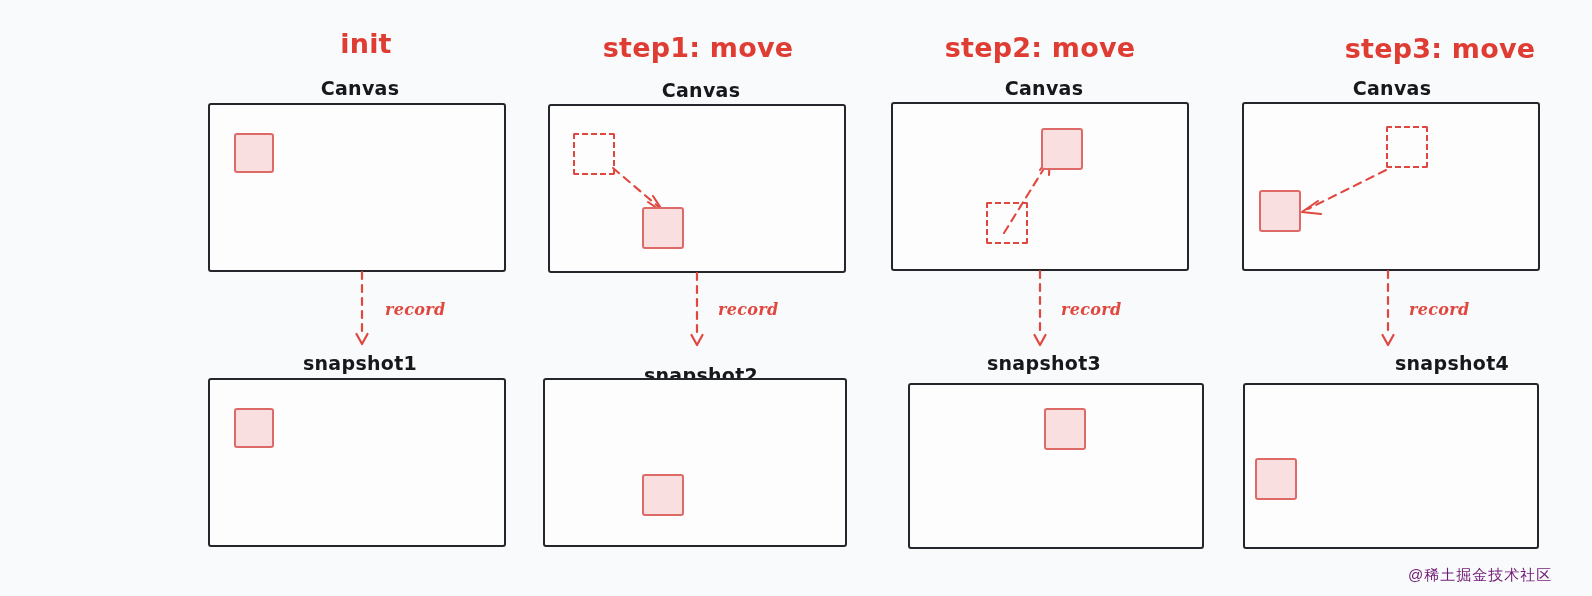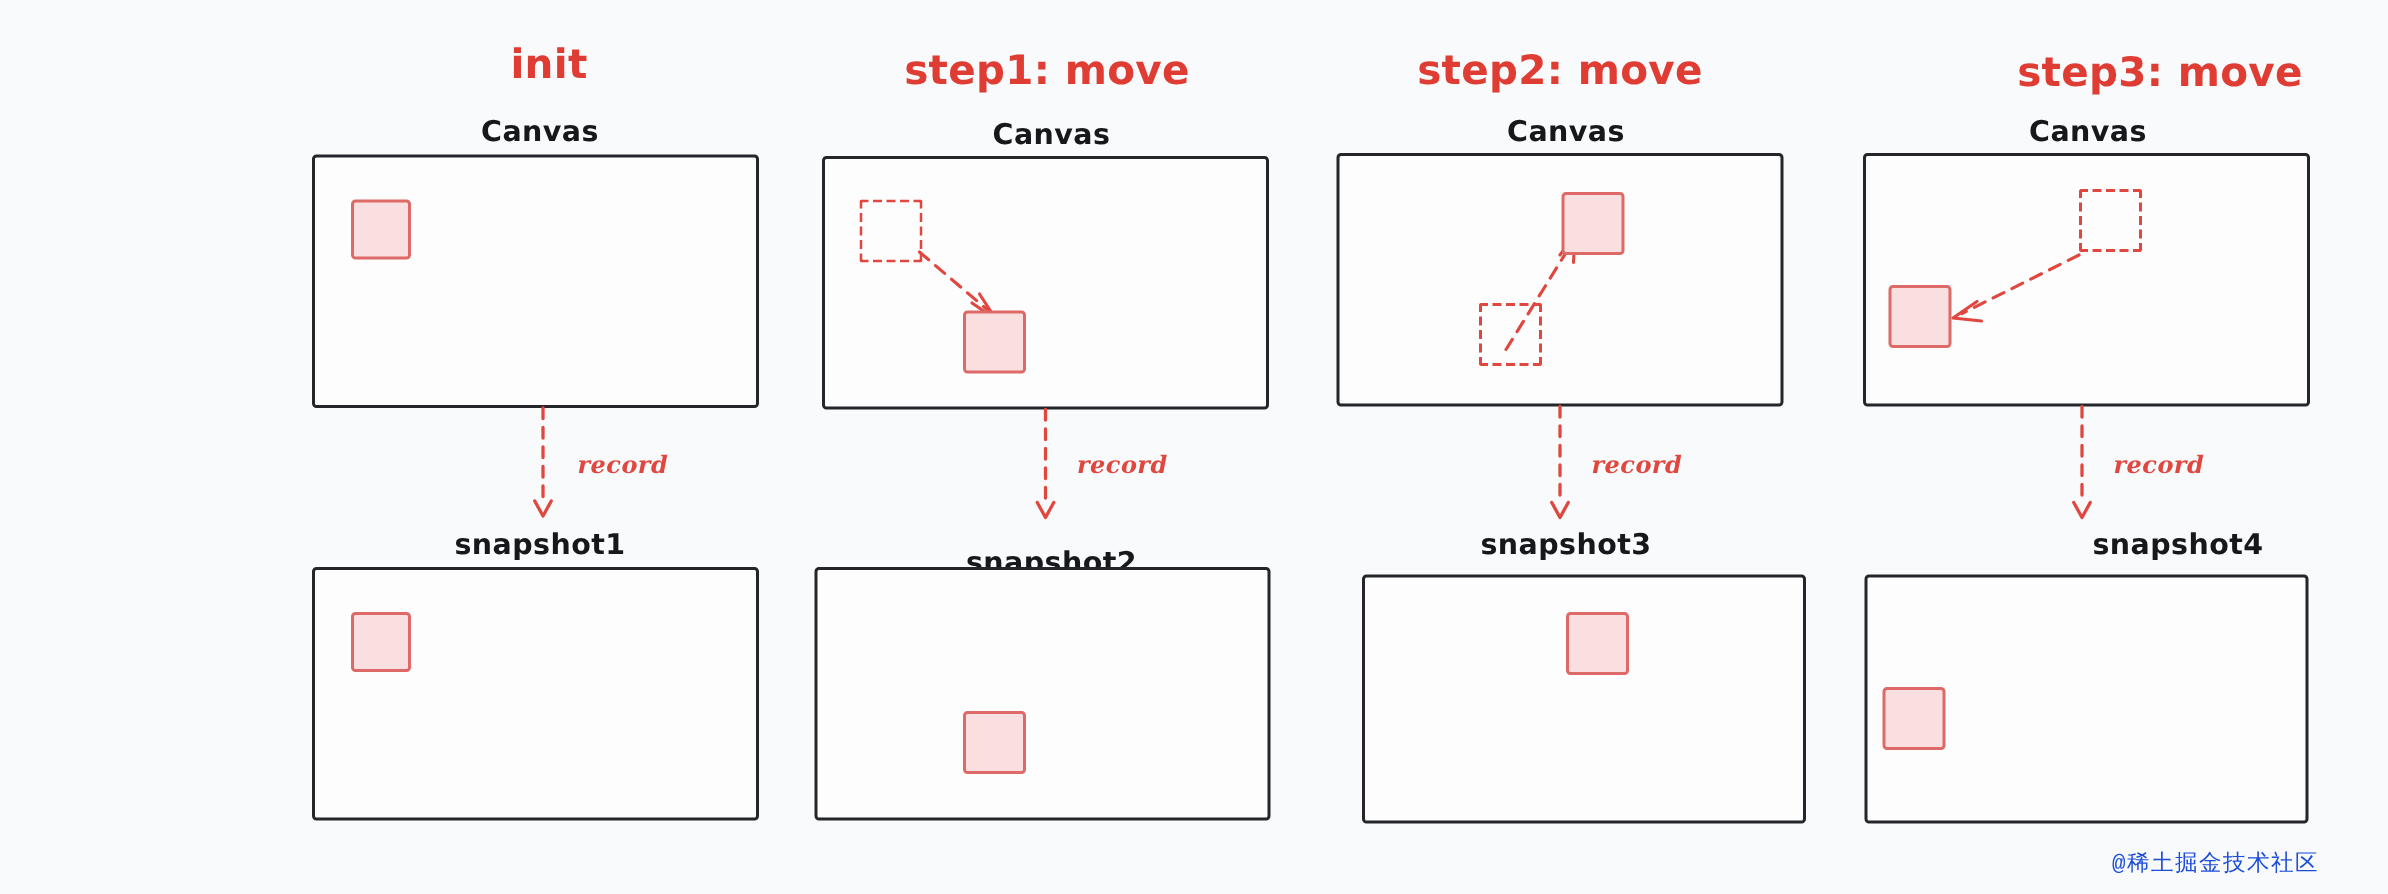--- a/index.html
+++ b/index.html
@@ -102,22 +102,22 @@
     font-family: "DejaVu Sans", sans-serif;
     font-size: 25px;
     font-weight: 700;
     letter-spacing: 0.5px;
     white-space: nowrap;
   }
 
   
   .watermark {
     position: absolute;
-    color: #1d4ed8;
-    font-family: Liberation Mono, monospace;
+    color: #701a75;
+    font-family: Liberation Sans, sans-serif;
     font-size: 15px;
     letter-spacing: 1px;
     white-space: nowrap;
   }
 </style>
 </head>
 <body>
 
 <div class="stage">
 

